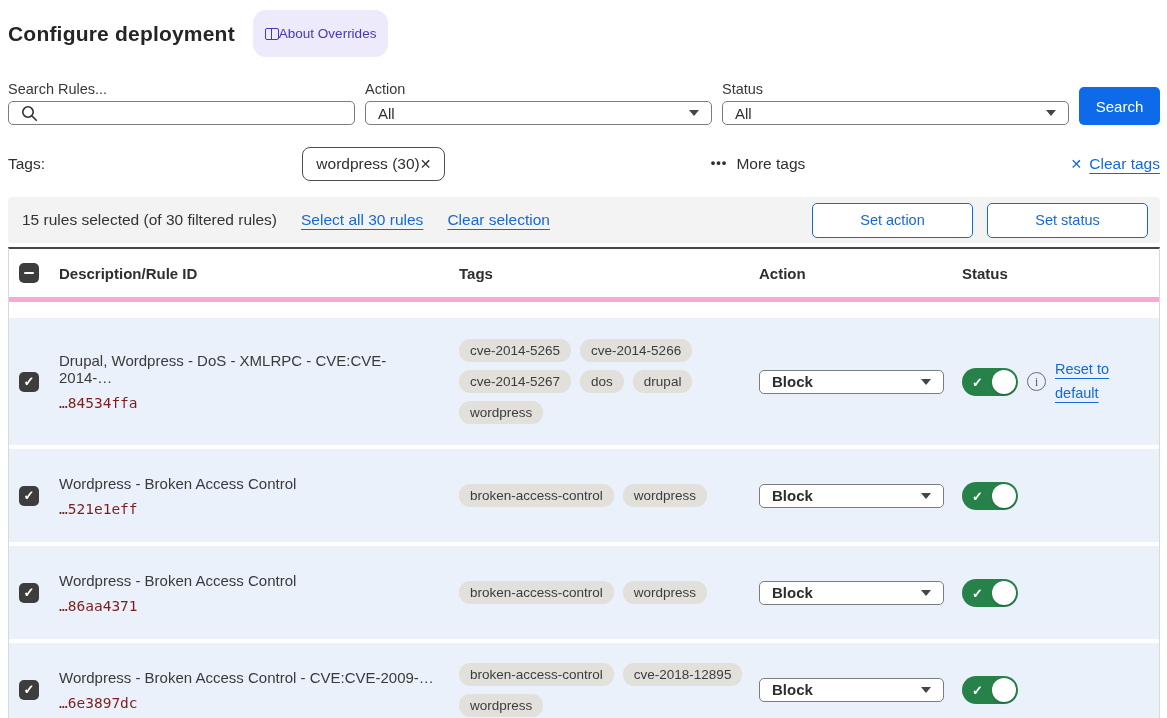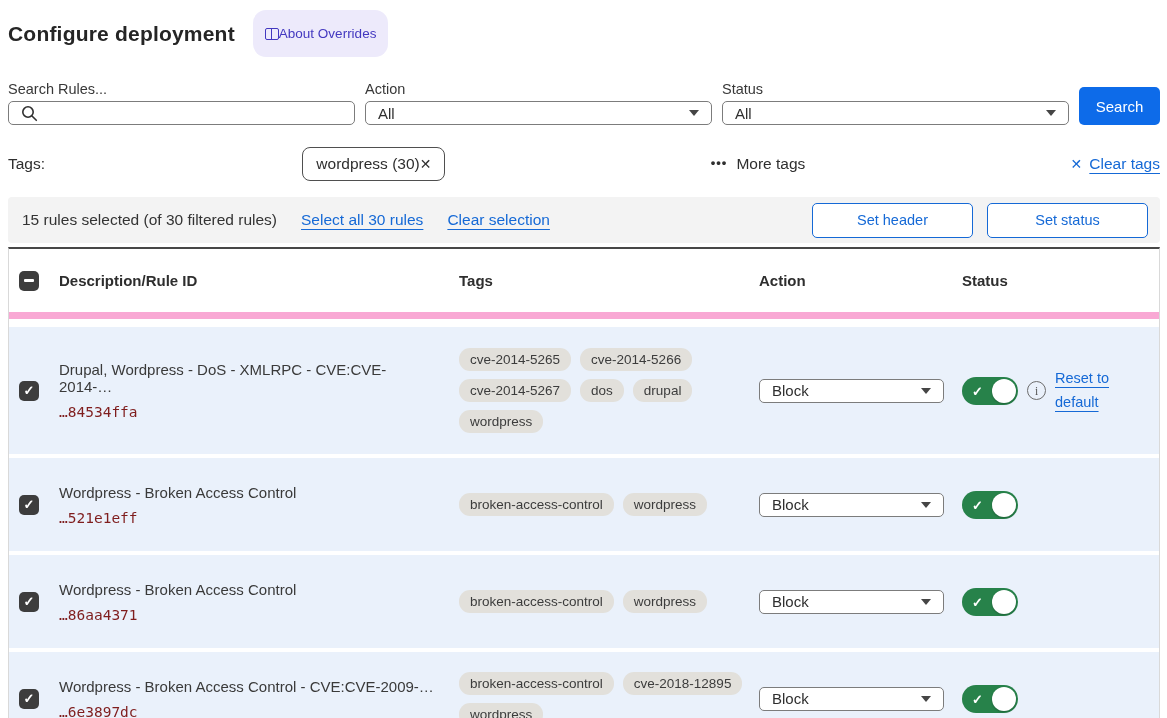--- a/index.html
+++ b/index.html
@@ -51,37 +51,37 @@
     text-decoration-thickness:1px; cursor:pointer; }
   .bar-buttons { margin-left:auto; display:flex; gap:14px; }
   .outline-btn { width:161px; height:35px; background:#fff; border:1px solid var(--link,#1569d6);
     color:var(--link,#1569d6); border-radius:5px; font-size:14.5px; font-family:inherit; cursor:pointer; }
 
   
   .rules-table { border-top:2px solid #474747; border-left:1px solid #d9d9d9; border-right:1px solid #d9d9d9;
     border-bottom:1px solid #b9b9b9; }
   .thead, .row { display:grid; grid-template-columns:40px 400px 300px 203px 1fr;
     align-items:center; padding-left:10px; }
-  .thead { height:70px; border-bottom:7px solid #f9a8d4; background:#fff; }
+  .thead { height:53px; border-bottom:5px solid #f9a8d4; background:#fff; }
   .th { font-size:15px; font-weight:700; color:#2e2e2e; }
   .rows-wrap .row { background:var(--row-selected,#eaf1fb); min-height:93px; margin-top:4px; }
-  .rows-wrap .row:first-child { margin-top:8px; min-height:127px; }
+  .rows-wrap .row:first-child { margin-top:16px; min-height:127px; }
 
   .checkbox { width:20px; height:20px; background:#3d3d3d; border-radius:5px; display:inline-flex;
     align-items:center; justify-content:center; cursor:pointer; }
   .checkbox.checked::after { content:"✓"; color:#fff; font-size:13px; font-weight:700; }
   .checkbox.indeterminate::after { content:""; width:10px; height:2.5px; background:#fff; border-radius:1px; }
 
   .desc-cell { padding-right:24px; }
   .desc { font-size:15px; color:#3a3a3a; margin-bottom:9px; }
   .rule-id { font-family:"DejaVu Sans Mono", monospace; font-size:14.5px; color:#7f1d1d; }
   .tags-cell { display:flex; flex-wrap:wrap; gap:8px 9px; padding:14px 16px 14px 0; align-content:center; }
   .chip { background:#e2e0db; color:#3c3c3c; font-size:13.5px; padding:4px 11px; border-radius:11px;
     white-space:nowrap; }
-  .action-cell .select { width:185px; }
+  .action-cell .select { width:185px;font-weight:bold; }
   .status-cell { display:flex; align-items:center; gap:9px; }
 
   .toggle { width:56px; height:28px; border-radius:14px; background:var(--toggle-on,#27824a);
     position:relative; display:inline-block; cursor:pointer; flex:0 0 auto; }
   .toggle::before { content:"✓"; position:absolute; left:10px; top:50%; transform:translateY(-50%);
     color:#fff; font-size:13px; font-weight:700; }
   .toggle .knob { position:absolute; right:2px; top:2px; width:24px; height:24px; background:#fff;
     border-radius:50%; box-shadow:0 1px 2px rgba(0,0,0,.25); }
 
   .info { width:19px; height:19px; border:1.5px solid #6c6c6c; border-radius:50%; color:#555;
@@ -145,21 +145,21 @@
       <span class="x-glyph" style="color:var(--link,#1569d6);">✕</span>
       <span class="lbl">Clear tags</span>
     </span>
   </div>
 
   <div class="selection-bar">
     <span>15 rules selected (of 30 filtered rules)</span>
     <a class="link">Select all 30 rules</a>
     <a class="link">Clear selection</a>
     <span class="bar-buttons">
-      <button class="outline-btn">Set header</button>
+      <button class="outline-btn">Set action</button>
       <button class="outline-btn">Set status</button>
     </span>
   </div>
 
   <div class="rules-table">
     <div class="thead">
       <span class="checkbox indeterminate"></span>
       <span class="th">Description/Rule ID</span>
       <span class="th">Tags</span>
       <span class="th">Action</span>

